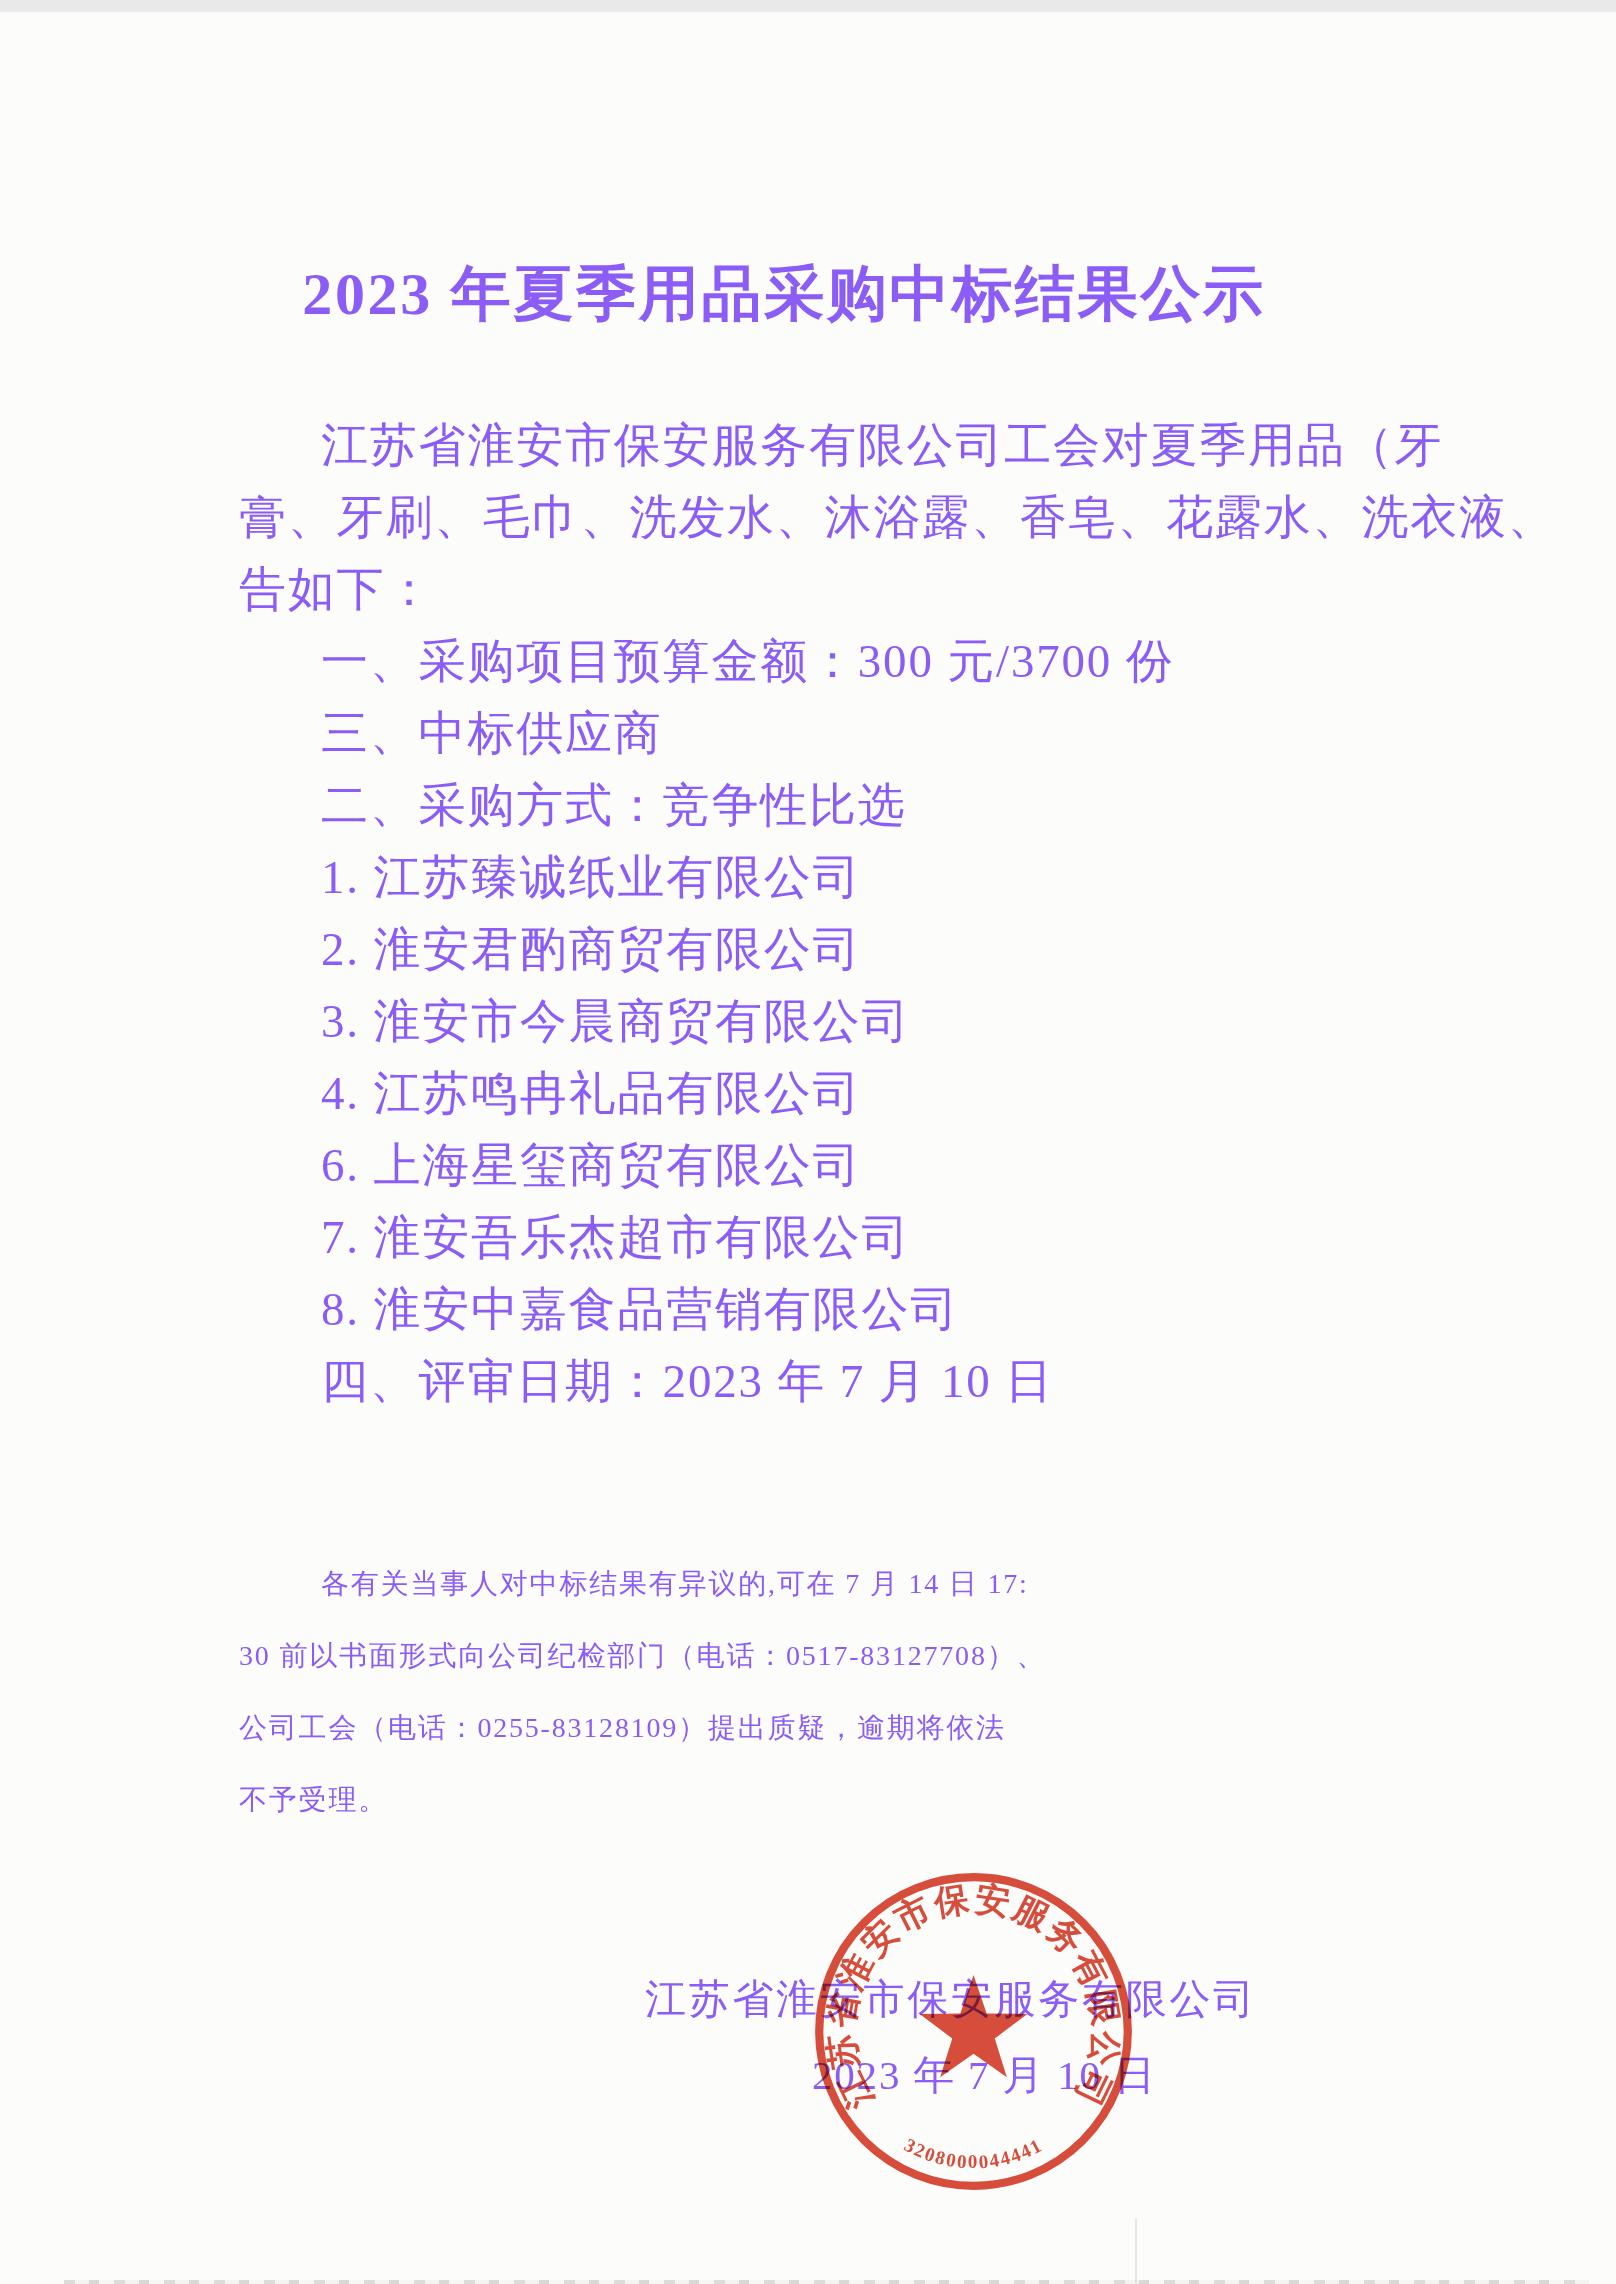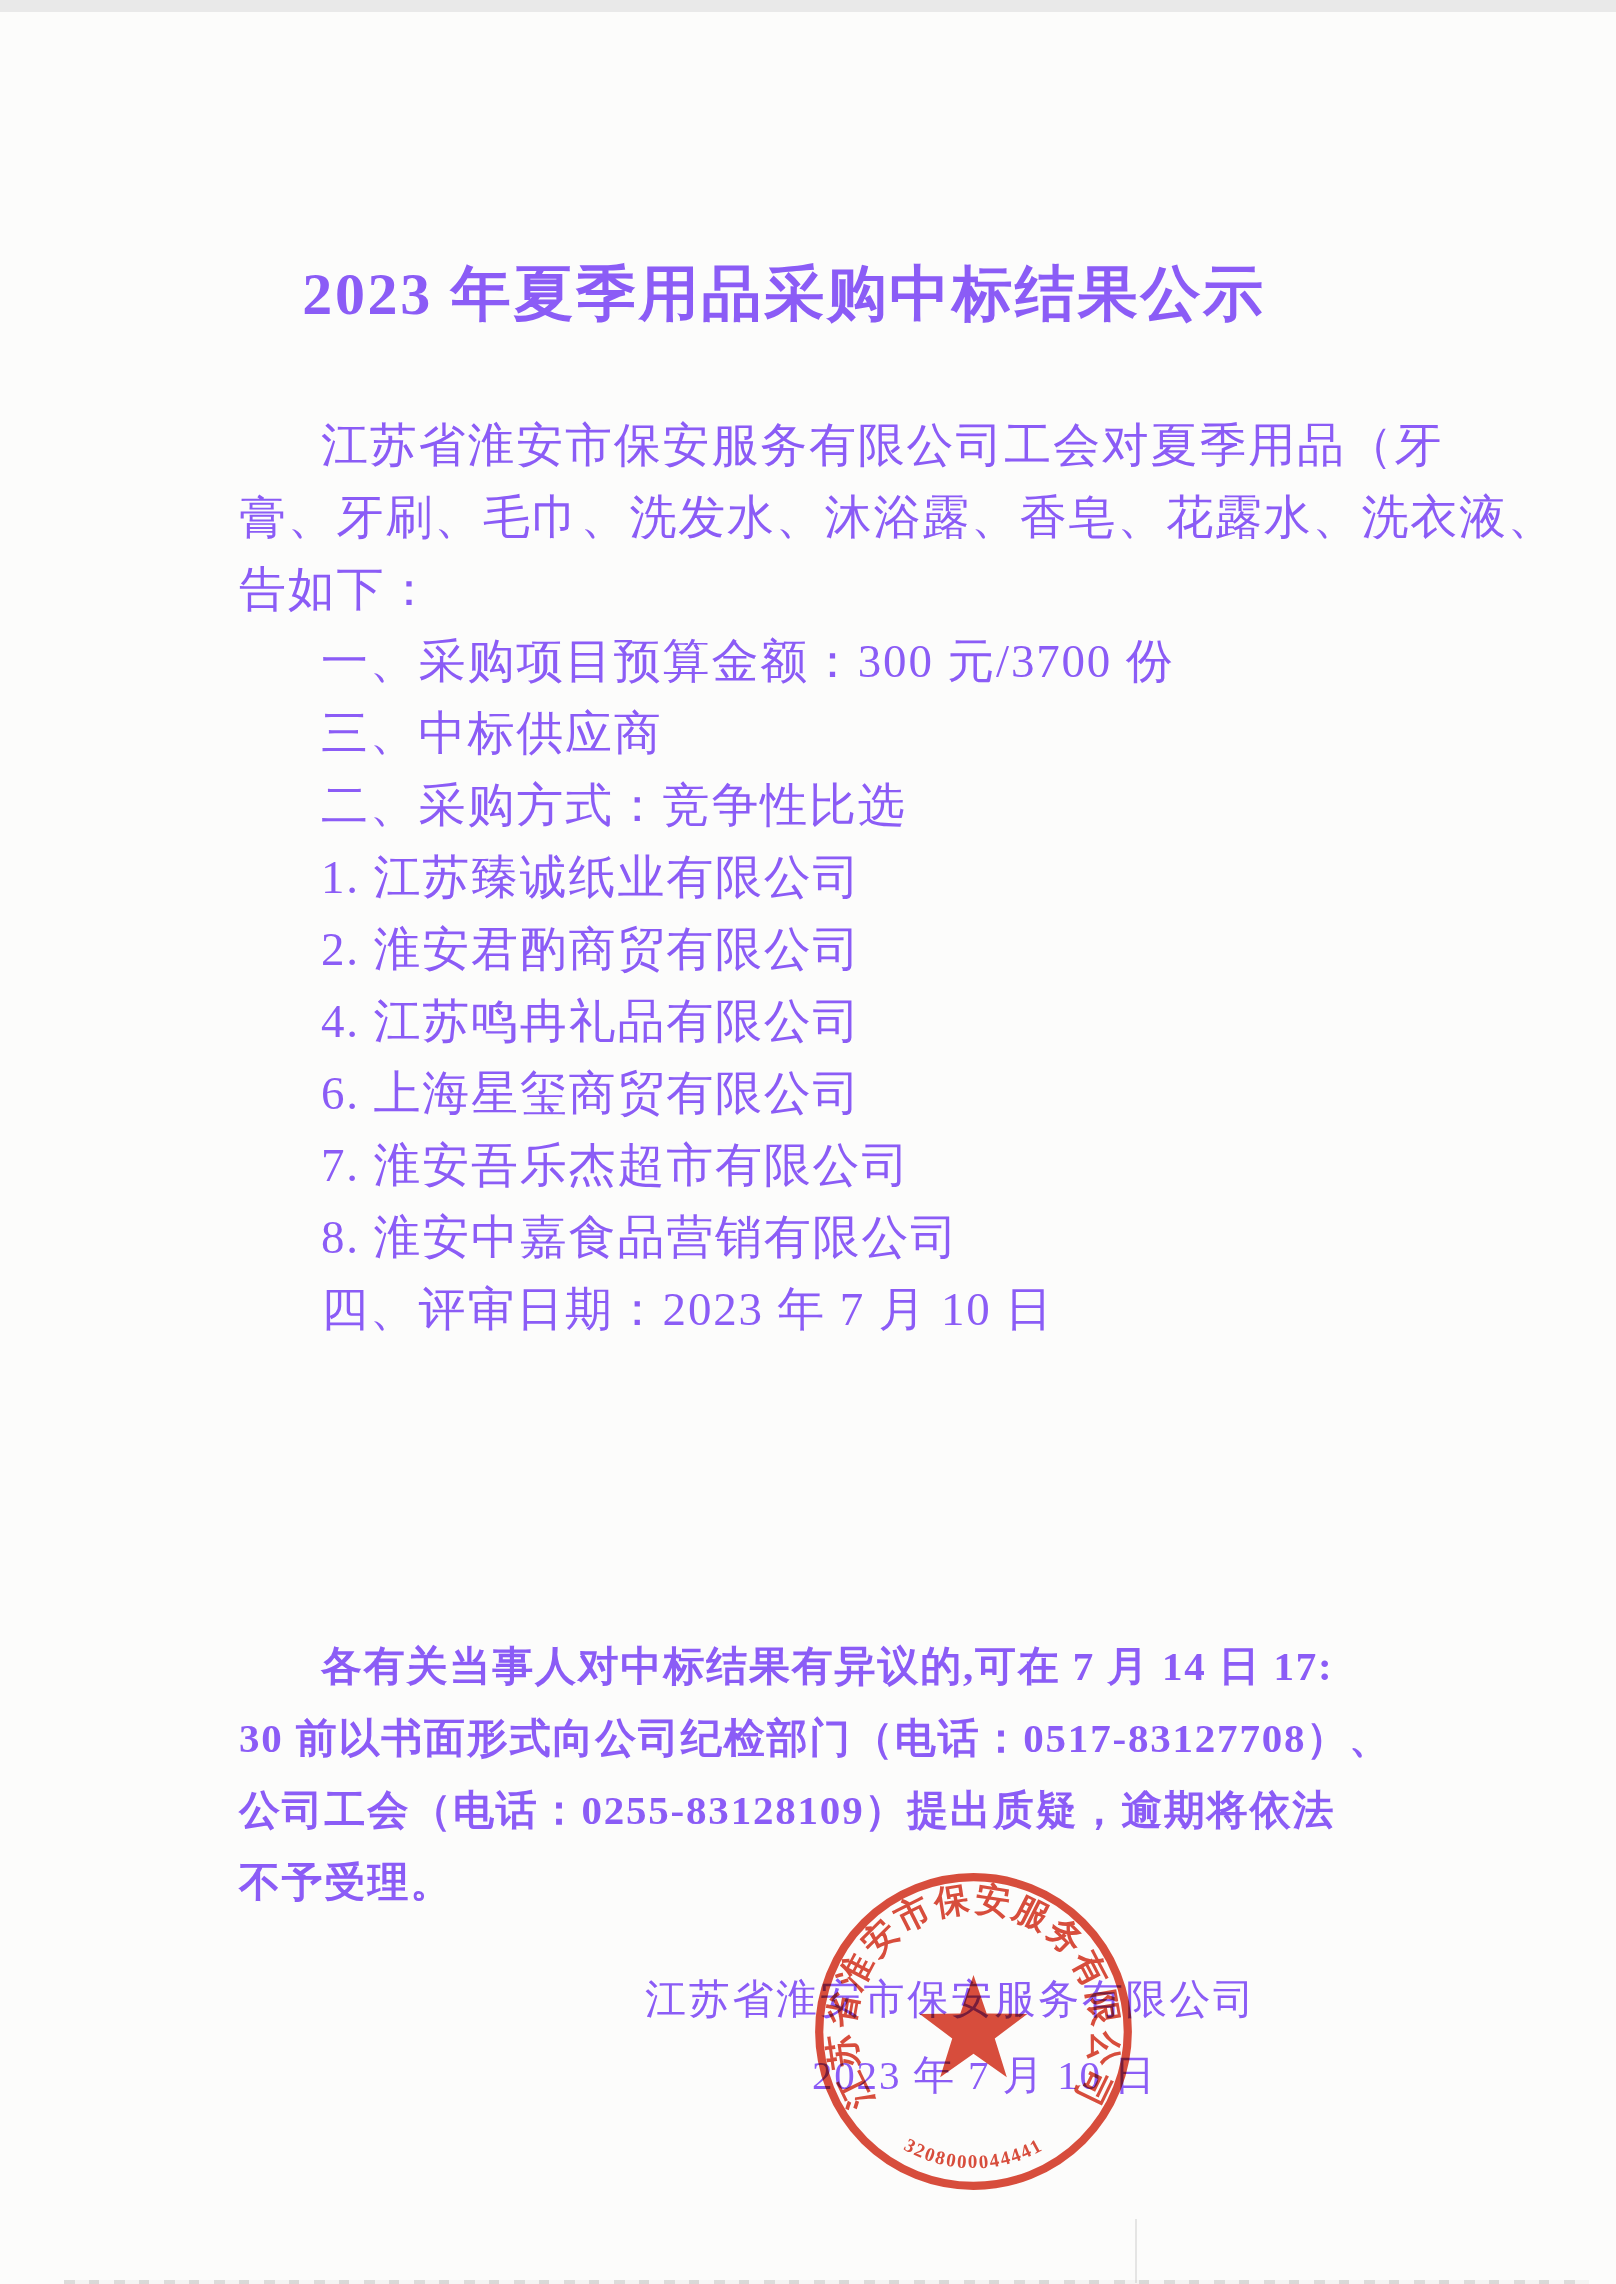--- a/index.html
+++ b/index.html
@@ -29,24 +29,23 @@
     letter-spacing:1.8px;
     z-index:1;
   }
   .text-flow .line{
     height:72px;line-height:72px;
     white-space:nowrap;
   }
   .indent{padding-left:82px;}
   .objection-flow{
     position:absolute;
-    left:239px;top:1618px;width:1151px;
-    font-size:41px;letter-spacing:1.8px;
+    left:239px;top:1536px;width:1151px;
+    font-size:28px;letter-spacing:1.8px;
     z-index:1;
-    font-weight:bold;
   }
   .objection-flow .line{height:72px;line-height:72px;white-space:nowrap;}
   .sig-company{
     position:absolute;
     left:645px;top:1965px;
     font-size:41px;line-height:44px;
     letter-spacing:2.7px;white-space:nowrap;
     z-index:1;
   }
   .sig-date{
@@ -95,20 +94,21 @@
     <div class="line indent">江苏省淮安市保安服务有限公司工会对夏季用品（牙</div>
     <div class="line">膏、牙刷、毛巾、洗发水、沐浴露、香皂、花露水、洗衣液、</div>
     <div class="line">告如下：</div>
 
     <div class="line indent">一、采购项目预算金额：300 元/3700 份</div>
     <div class="line indent">三、中标供应商</div>
     <div class="line indent">二、采购方式：竞争性比选</div>
 
     <div class="line indent">1. 江苏臻诚纸业有限公司</div>
     <div class="line indent">2. 淮安君酌商贸有限公司</div>
+    <div class="line indent">3. 淮安市今晨商贸有限公司</div>
     <div class="line indent">4. 江苏鸣冉礼品有限公司</div>
     <div class="line indent">6. 上海星玺商贸有限公司</div>
     <div class="line indent">7. 淮安吾乐杰超市有限公司</div>
     <div class="line indent">8. 淮安中嘉食品营销有限公司</div>
 
     <div class="line indent">四、评审日期：2023 年 7 月 10 日</div>
   </div>
 
   <div class="objection-flow">
     <div class="line indent">各有关当事人对中标结果有异议的,可在 7 月 14 日 17:</div>

